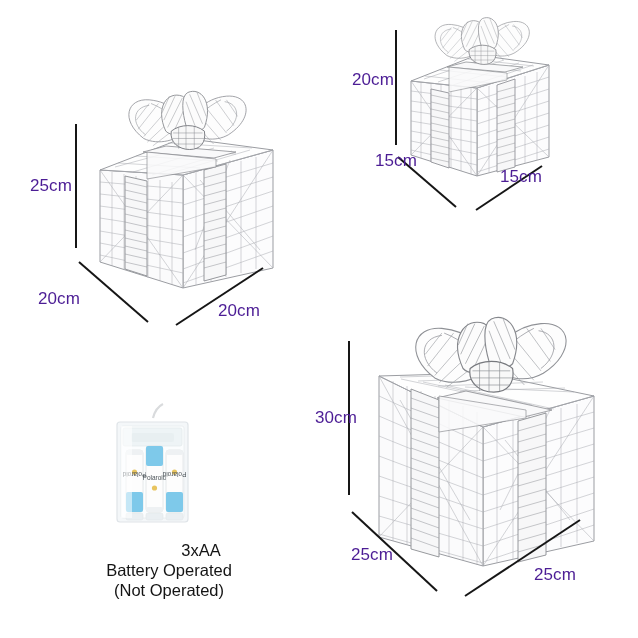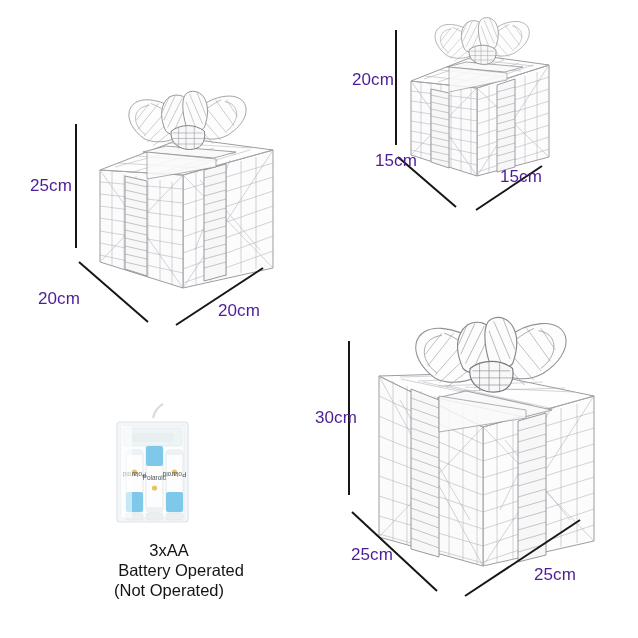--- a/index.html
+++ b/index.html
@@ -278,15 +278,15 @@
 <div class="dim-label" style="left:218px;top:302px;">20cm</div>
 
 <div class="dim-label" style="left:352px;top:71px;">20cm</div>
 <div class="dim-label" style="left:375px;top:152px;">15cm</div>
 <div class="dim-label" style="left:500px;top:168px;">15cm</div>
 
 <div class="dim-label" style="left:300px;top:409px;margin-left:15px;">30cm</div>
 <div class="dim-label" style="left:351px;top:546px;">25cm</div>
 <div class="dim-label" style="left:534px;top:566px;">25cm</div>
 
-<div class="caption" style="top:540px;">3xAA</div>
-<div class="caption" style="top:560px;padding-left:12px;">Battery Operated</div>
+<div class="caption" style="top:540px;margin-left:32px;">3xAA</div>
+<div class="caption" style="top:560px;">Battery Operated</div>
 <div class="caption" style="top:580px;">(Not Operated)</div>
 
 </body></html>

